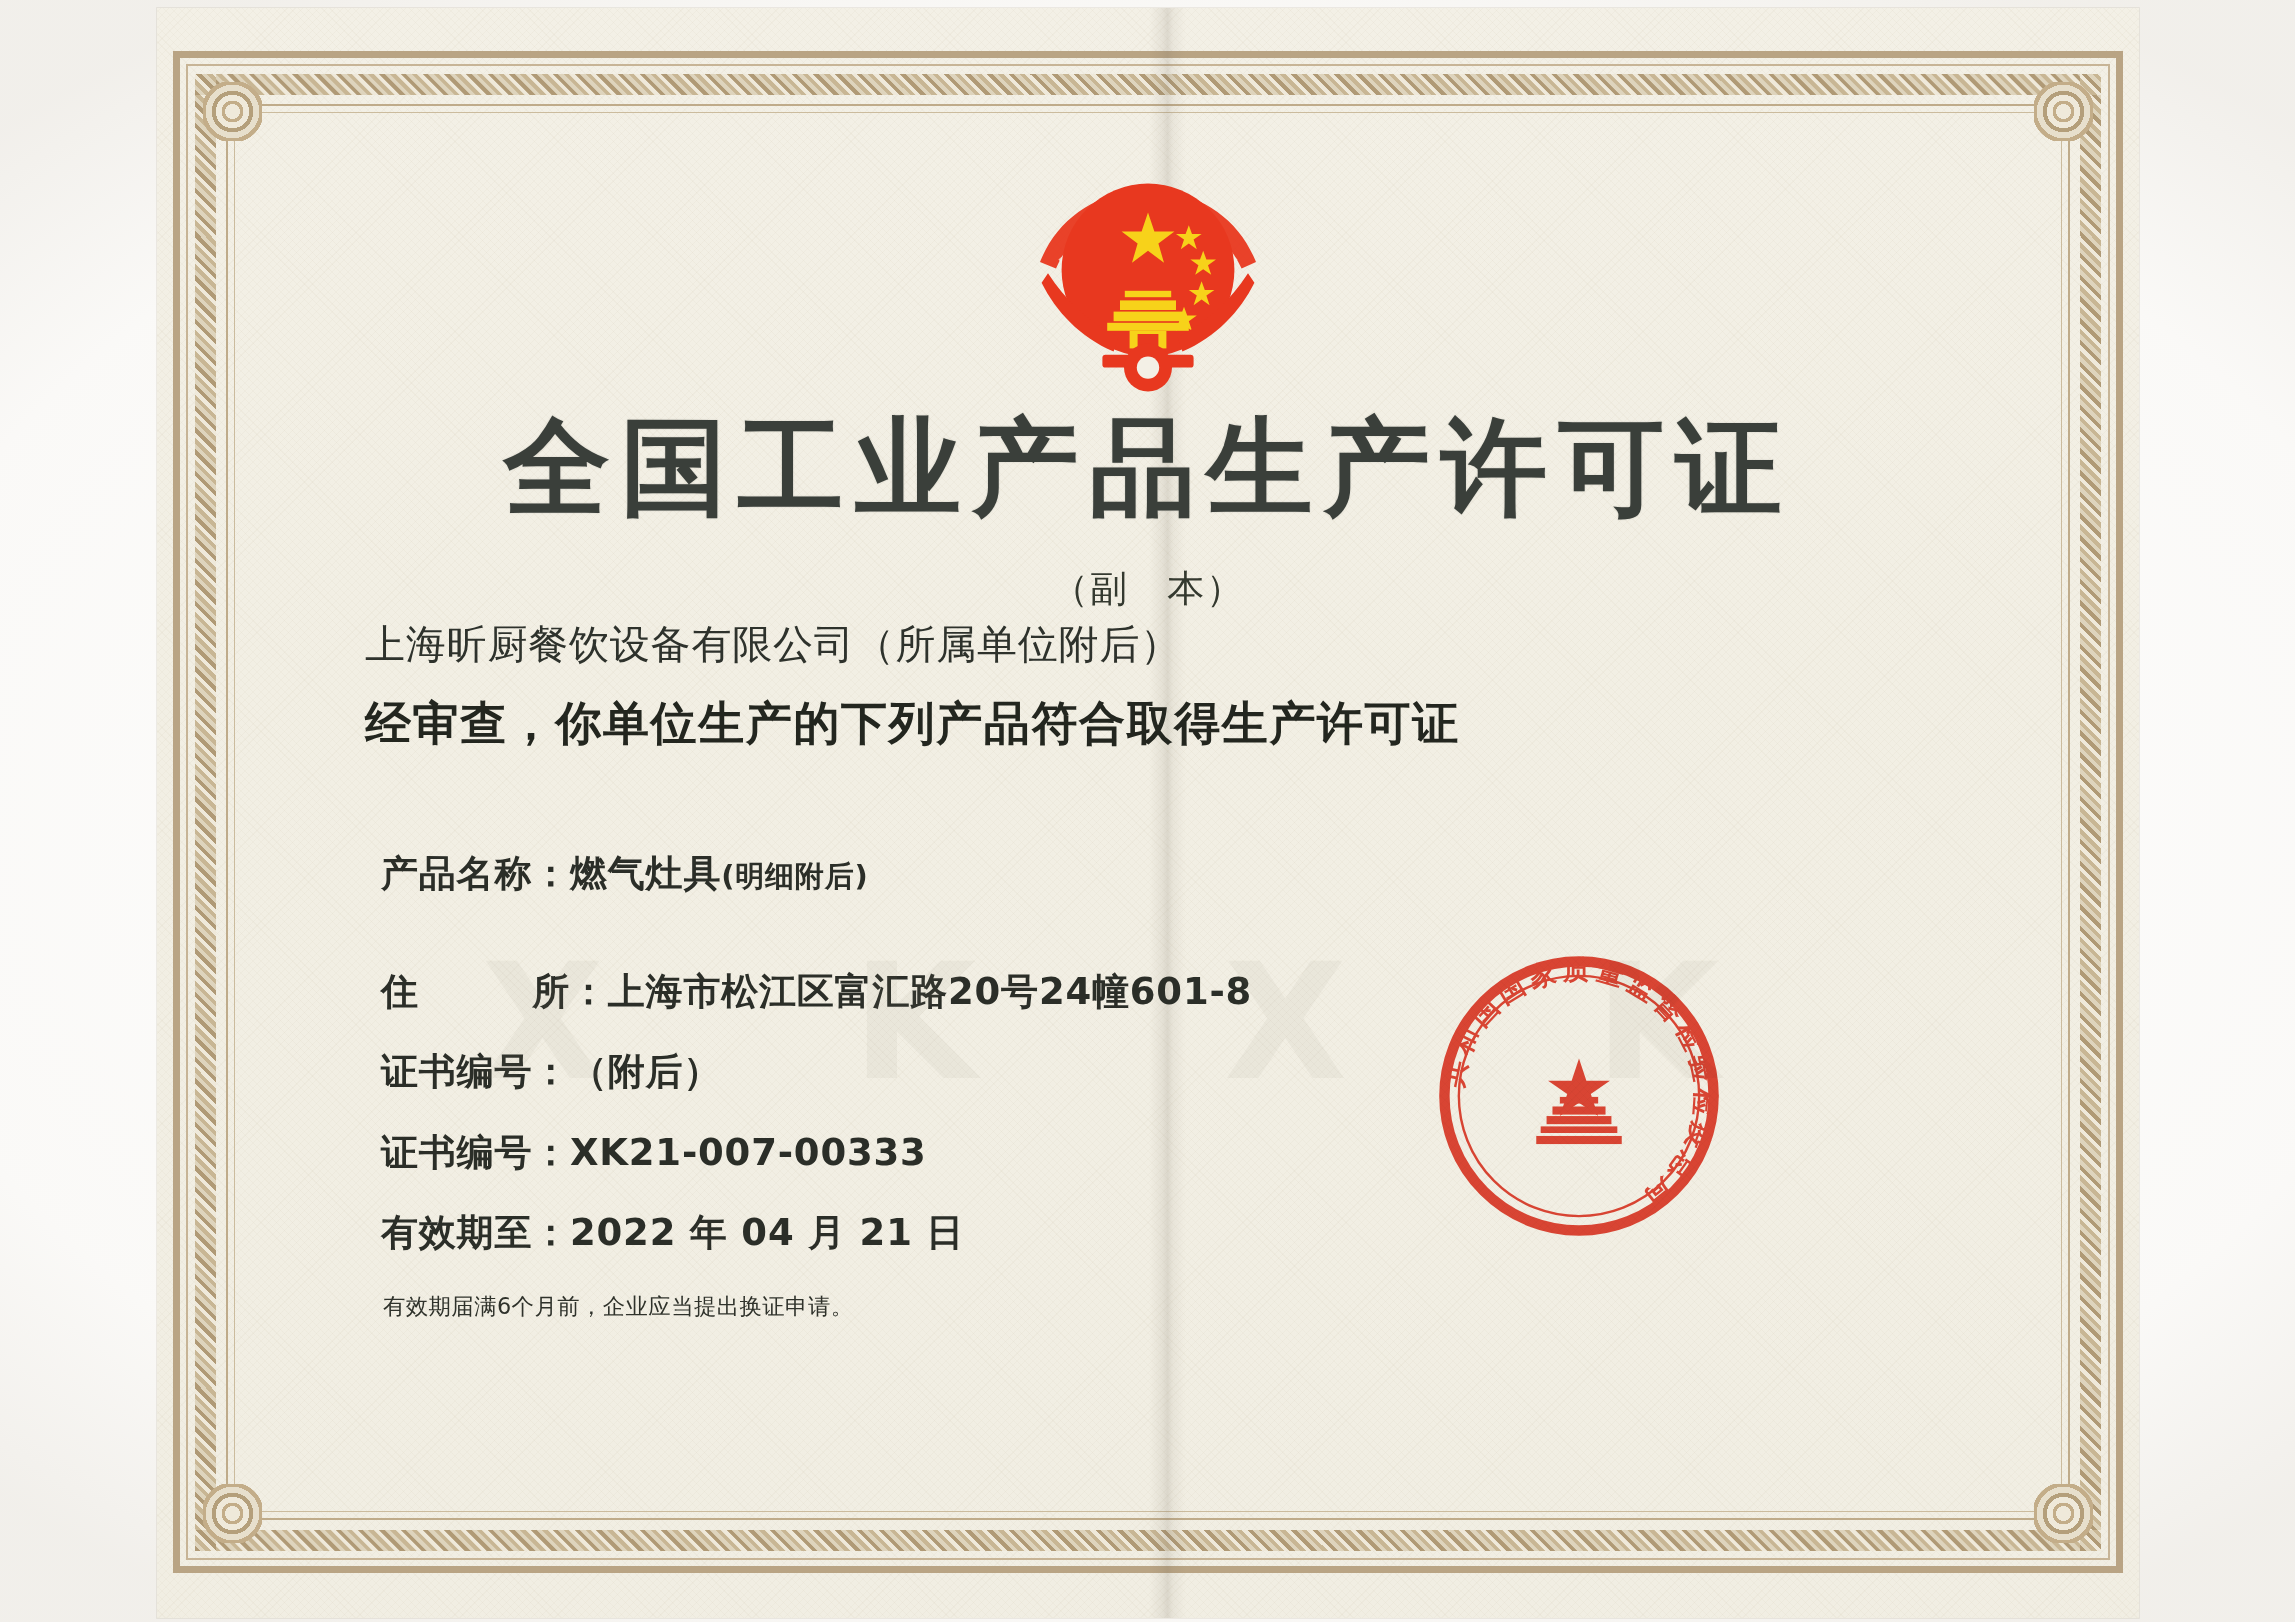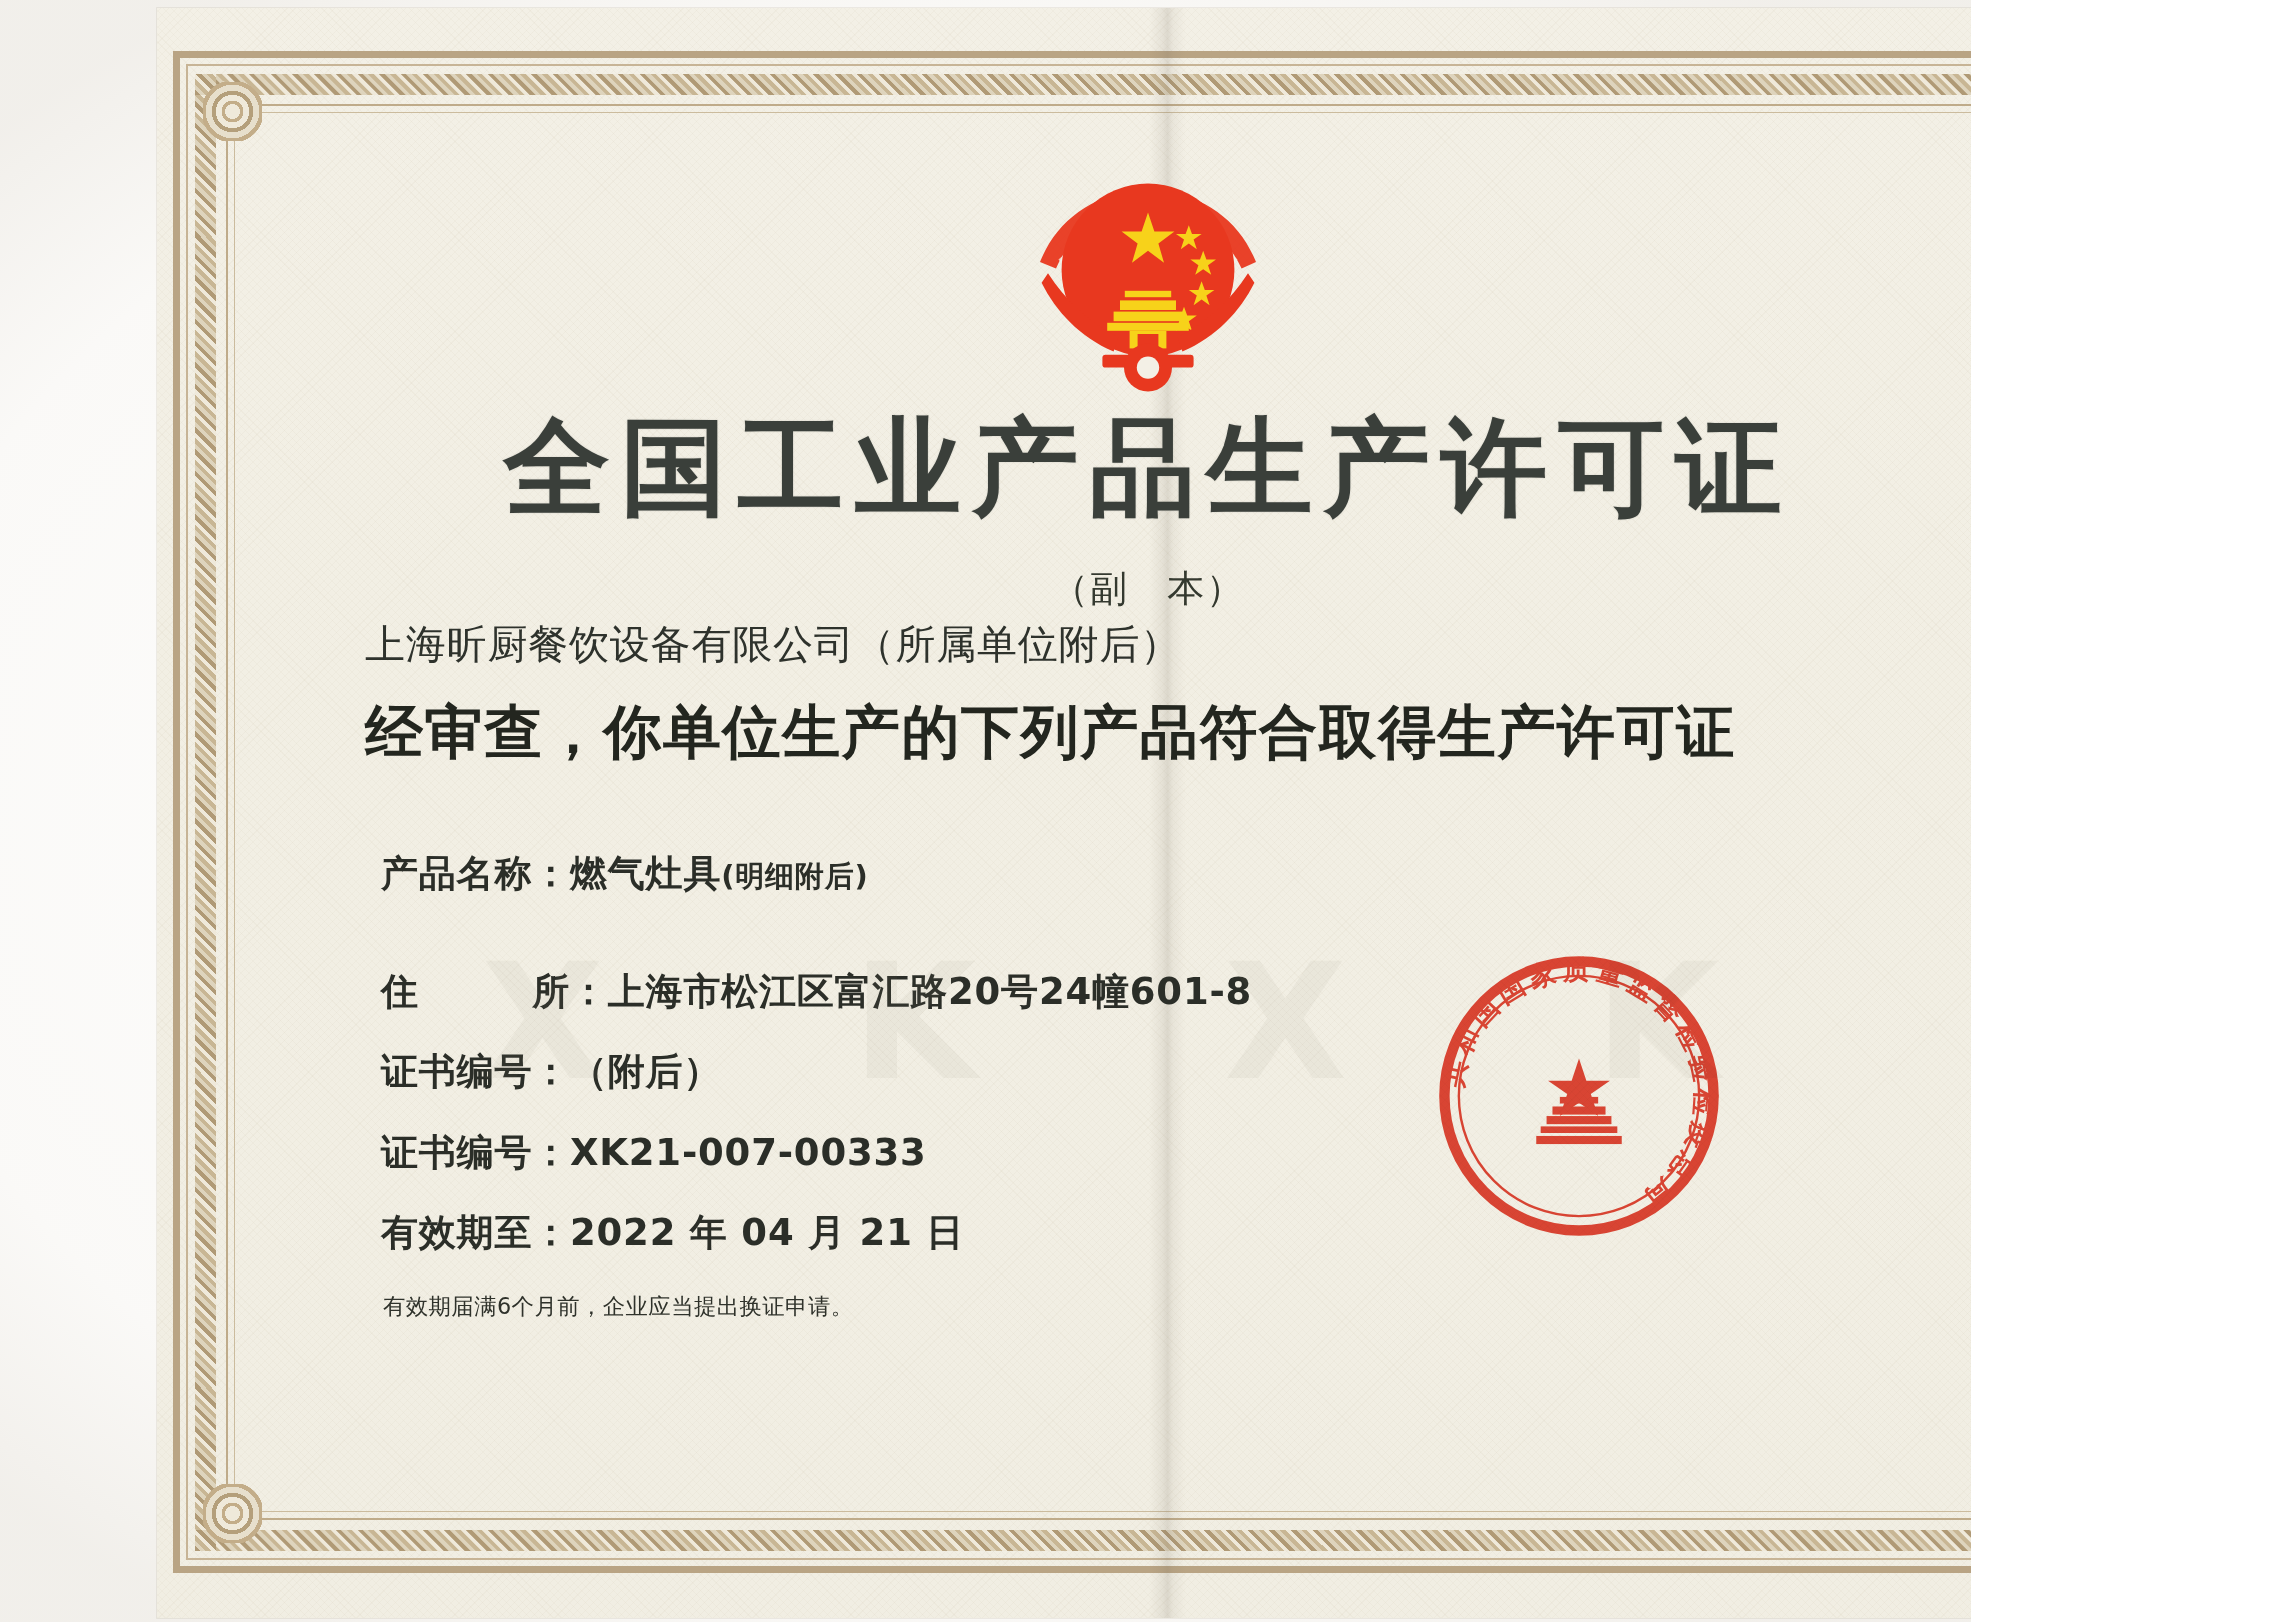--- a/index.html
+++ b/index.html
@@ -10,21 +10,21 @@
   body {
     width: 2295px;
     height: 1623px;
     font-family: "Liberation Serif", serif;
     overflow: hidden;
   }
 
   
   .scan {
     position: relative;
-    width: 1971px;
+    width: 2295px;
     height: 1623px;
     background: #ffffff;
     overflow: hidden;
   }
 
   
   .scan::before {
     content: "";
     position: absolute;
     inset: 0;
@@ -177,21 +177,21 @@
     letter-spacing: 0.8px;
     white-space: nowrap;
   }
   .statement {
     position: absolute;
     top: 561px;
     left: 112px;
     right: 32px;
     font-family: "DejaVu Sans", "Liberation Sans", sans-serif;
     font-weight: bold;
-    font-size: 58px;
+    font-size: 46px;
     line-height: 1.5;
     color: #23261f;
     letter-spacing: 1.6px;
   }
   .statement .l2 { display: block; }
 
   .field {
     position: absolute;
     font-family: "DejaVu Sans", "Liberation Sans", sans-serif;
     font-size: 37px;

